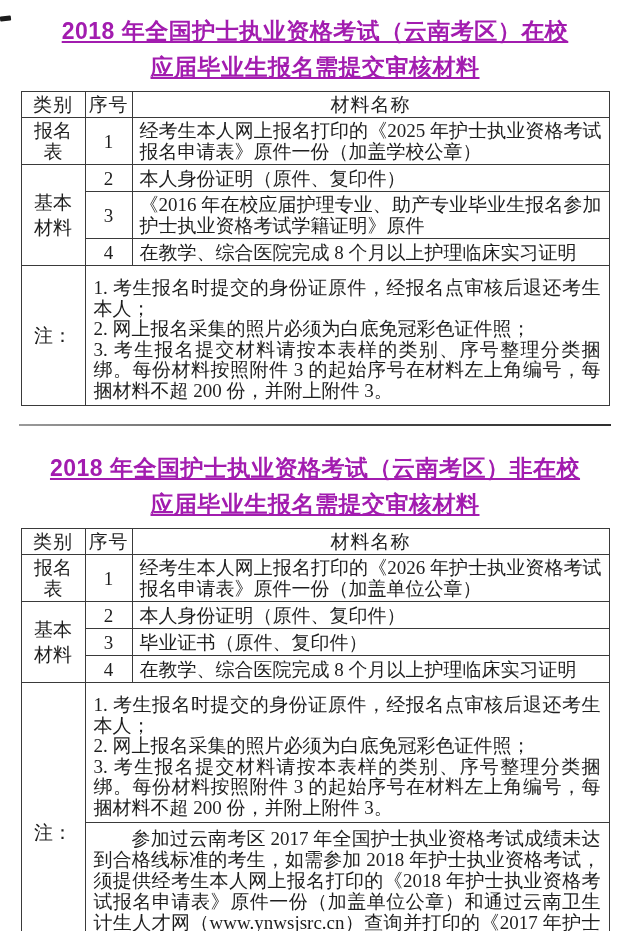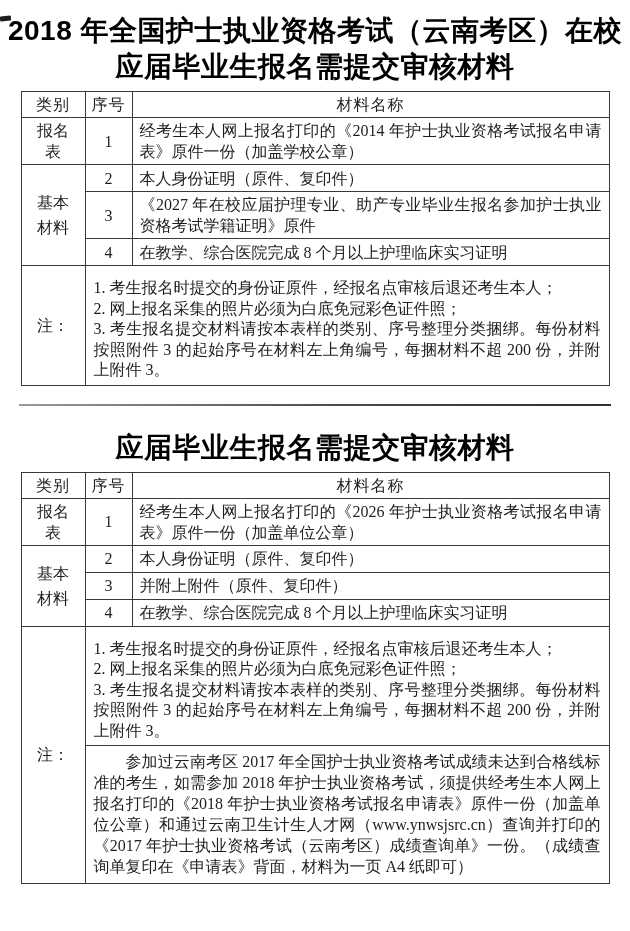--- a/index.html
+++ b/index.html
@@ -18,29 +18,29 @@
 
   .attach {
     margin: 34px 0 0 30px;
     font-size: 17px; color: #1b1b1b; letter-spacing: 1px;
   }
 
   .title {
     margin-top: 13px;
     text-align: center;
     font-family: "Liberation Sans", "DejaVu Sans", sans-serif;
-    font-weight: 700; font-size: 28px; line-height: 36px;
-    color: #000000; letter-spacing: 0.5px;
+    font-weight: 700; font-size: 23px; line-height: 36px;
+    color: #a21caf; letter-spacing: 0.5px; text-decoration: underline;
   }
   .title .tline { display: block; }
 
   table.mat-table {
     width: 589px; margin: 6px auto 12px;
     border-collapse: collapse; table-layout: fixed;
-    font-size: 16px; color: #1e1e1e;
+    font-size: 19px; color: #1e1e1e;
   }
   table.mat-table th, table.mat-table td {
     border: 1.4px solid #3a3a3a;
     line-height: 21px; vertical-align: middle;
   }
   col.c-cat { width: 64px; }
   col.c-no  { width: 47px; }
   table.mat-table th {
     font-weight: 400; height: 26px; text-align: center;
     letter-spacing: 1px;
@@ -84,51 +84,52 @@
       </colgroup>
     <tbody>
         <tr>
       <th>类别</th>
       <th>序号</th>
       <th>材料名称</th>
     </tr>
     <tr>
       <td class="cat">报名表</td>
       <td class="no">1</td>
-      <td class="mat">经考生本人网上报名打印的《2014 年护士执业资格考试报名申请表》原件一份（加盖学校公章）</td>
+      <td class="mat">经考生本人网上报名打印的《2025 年护士执业资格考试报名申请表》原件一份（加盖学校公章）</td>
     </tr>
     <tr class="single">
       <td class="cat" rowspan="3">
         <span class="wrap2">基本材料</span>
       </td>
       <td class="no">2</td>
       <td class="mat">本人身份证明（原件、复印件）</td>
     </tr>
     <tr>
       <td class="no">3</td>
-      <td class="mat">《2027 年在校应届护理专业、助产专业毕业生报名参加护士执业资格考试学籍证明》原件</td>
+      <td class="mat">《2016 年在校应届护理专业、助产专业毕业生报名参加护士执业资格考试学籍证明》原件</td>
     </tr>
     <tr class="single">
       <td class="no">4</td>
       <td class="mat">在教学、综合医院完成 8 个月以上护理临床实习证明</td>
     </tr>
     <tr>
       <td class="cat">注：</td>
       <td class="notes" colspan="2">
         <div class="note-line">1. 考生报名时提交的身份证原件，经报名点审核后退还考生本人；</div>
         <div class="note-line">2. 网上报名采集的照片必须为白底免冠彩色证件照；</div>
         <div class="note-line">3. 考生报名提交材料请按本表样的类别、序号整理分类捆绑。每份材料按照附件 3 的起始序号在材料左上角编号，每捆材料不超 200 份，并附上附件 3。</div>
       </td>
     </tr>
   </tbody>
     </table>
 
   <div class="sep"></div>
 
   <div class="title gap-title">
+    <span class="tline">2018 年全国护士执业资格考试（云南考区）非在校</span>
     <span class="tline">应届毕业生报名需提交审核材料</span>
   </div>
 
   <table class="mat-table">
     <colgroup>
         <col class="c-cat">
         <col class="c-no">
         <col>
       </colgroup>
     <tbody>
@@ -144,21 +145,21 @@
     </tr>
     <tr class="single">
       <td class="cat" rowspan="3">
         <span class="wrap2">基本材料</span>
       </td>
       <td class="no">2</td>
       <td class="mat">本人身份证明（原件、复印件）</td>
     </tr>
     <tr class="single">
       <td class="no">3</td>
-      <td class="mat">并附上附件（原件、复印件）</td>
+      <td class="mat">毕业证书（原件、复印件）</td>
     </tr>
     <tr class="single">
       <td class="no">4</td>
       <td class="mat">在教学、综合医院完成 8 个月以上护理临床实习证明</td>
     </tr>
     <tr>
       <td class="cat" rowspan="2">注：</td>
       <td class="notes" colspan="2">
         <div class="note-line">1. 考生报名时提交的身份证原件，经报名点审核后退还考生本人；</div>
         <div class="note-line">2. 网上报名采集的照片必须为白底免冠彩色证件照；</div>

